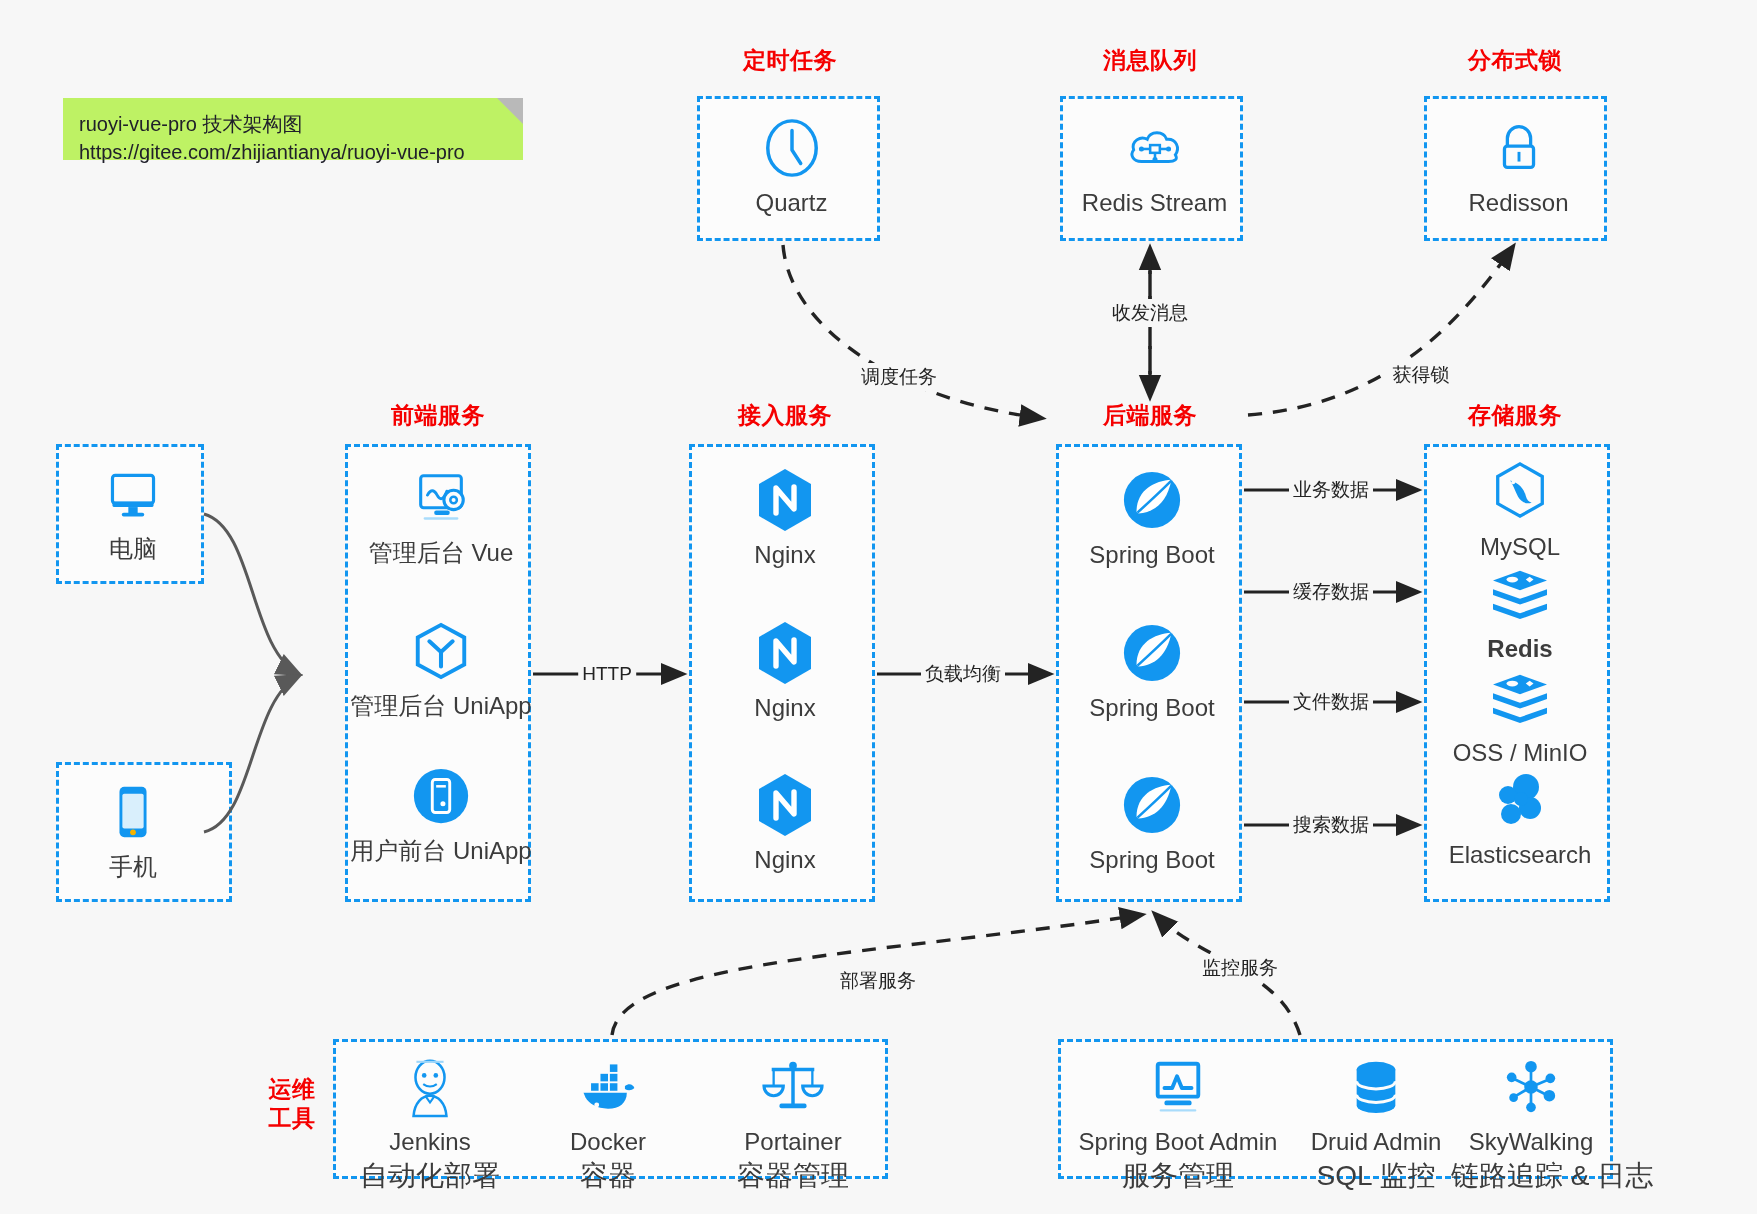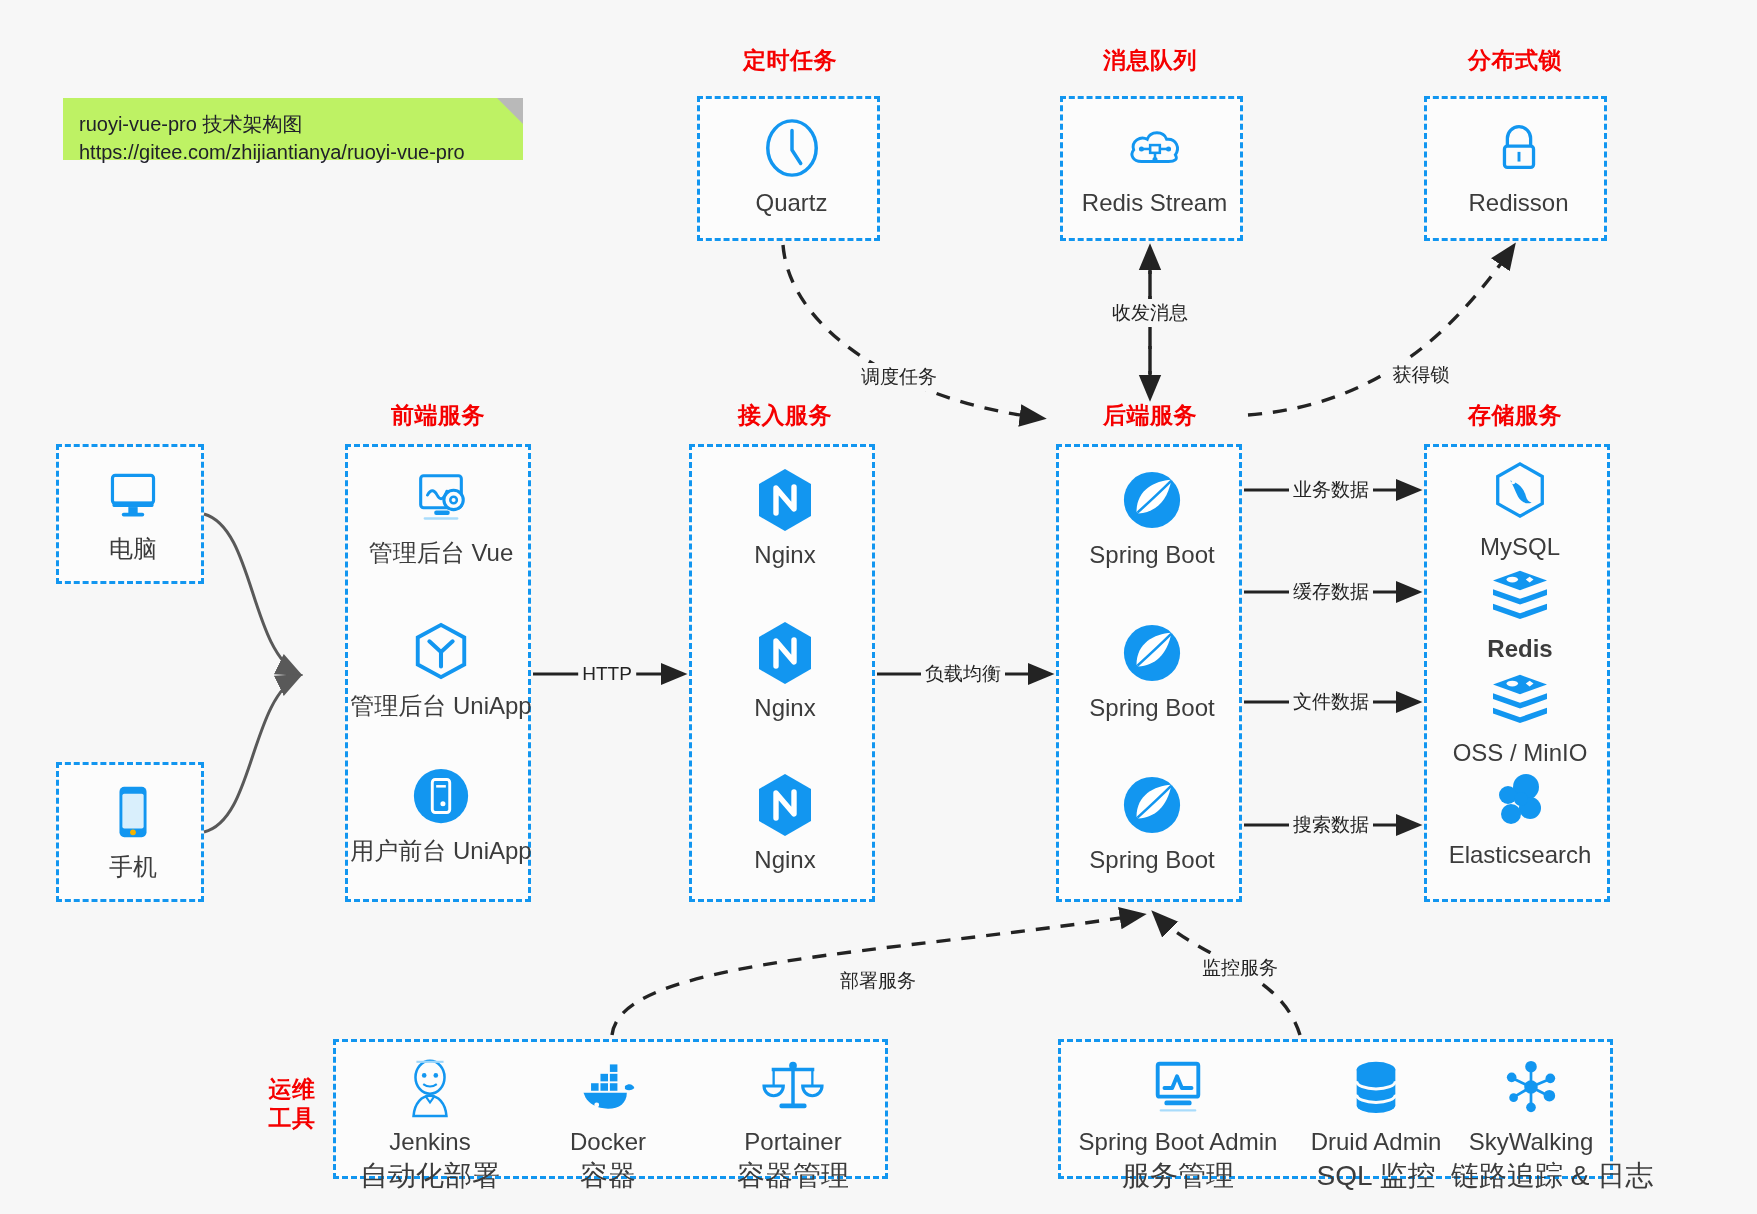--- a/index.html
+++ b/index.html
@@ -132,21 +132,21 @@
           <rect x="10" y="10" width="44" height="30" rx="3" fill="none" stroke="#1296f0" stroke-width="3.4"></rect>
           <rect x="10" y="38" width="44" height="6" rx="2" fill="#1296f0"></rect>
           <rect x="27" y="44" width="10" height="7" fill="#1296f0"></rect>
           <rect x="20" y="50" width="24" height="4" rx="2" fill="#1296f0"></rect>
         </svg>
       </div>
       <div class="lab">电脑</div>
     </div>
   </div>
 
-  <div class="dbox" style="left:56px;top:762px;width:148px;height:140px;">
+  <div class="dbox" style="left:56px;top:762px;width:176px;height:140px;">
     <div class="node" style="left:0;top:16px;width:148px;">
       <div class="ico">
         <svg width="44" height="58" viewBox="0 0 44 60" aria-hidden="true">
           <rect x="8" y="4" width="28" height="52" rx="5" fill="#1296f0"></rect>
           <rect x="11" y="11" width="22" height="36" rx="2" fill="#d9effc"></rect>
           <circle cx="22" cy="51" r="3" fill="#f5b300"></circle>
         </svg>
       </div>
       <div class="lab">手机</div>
     </div>

